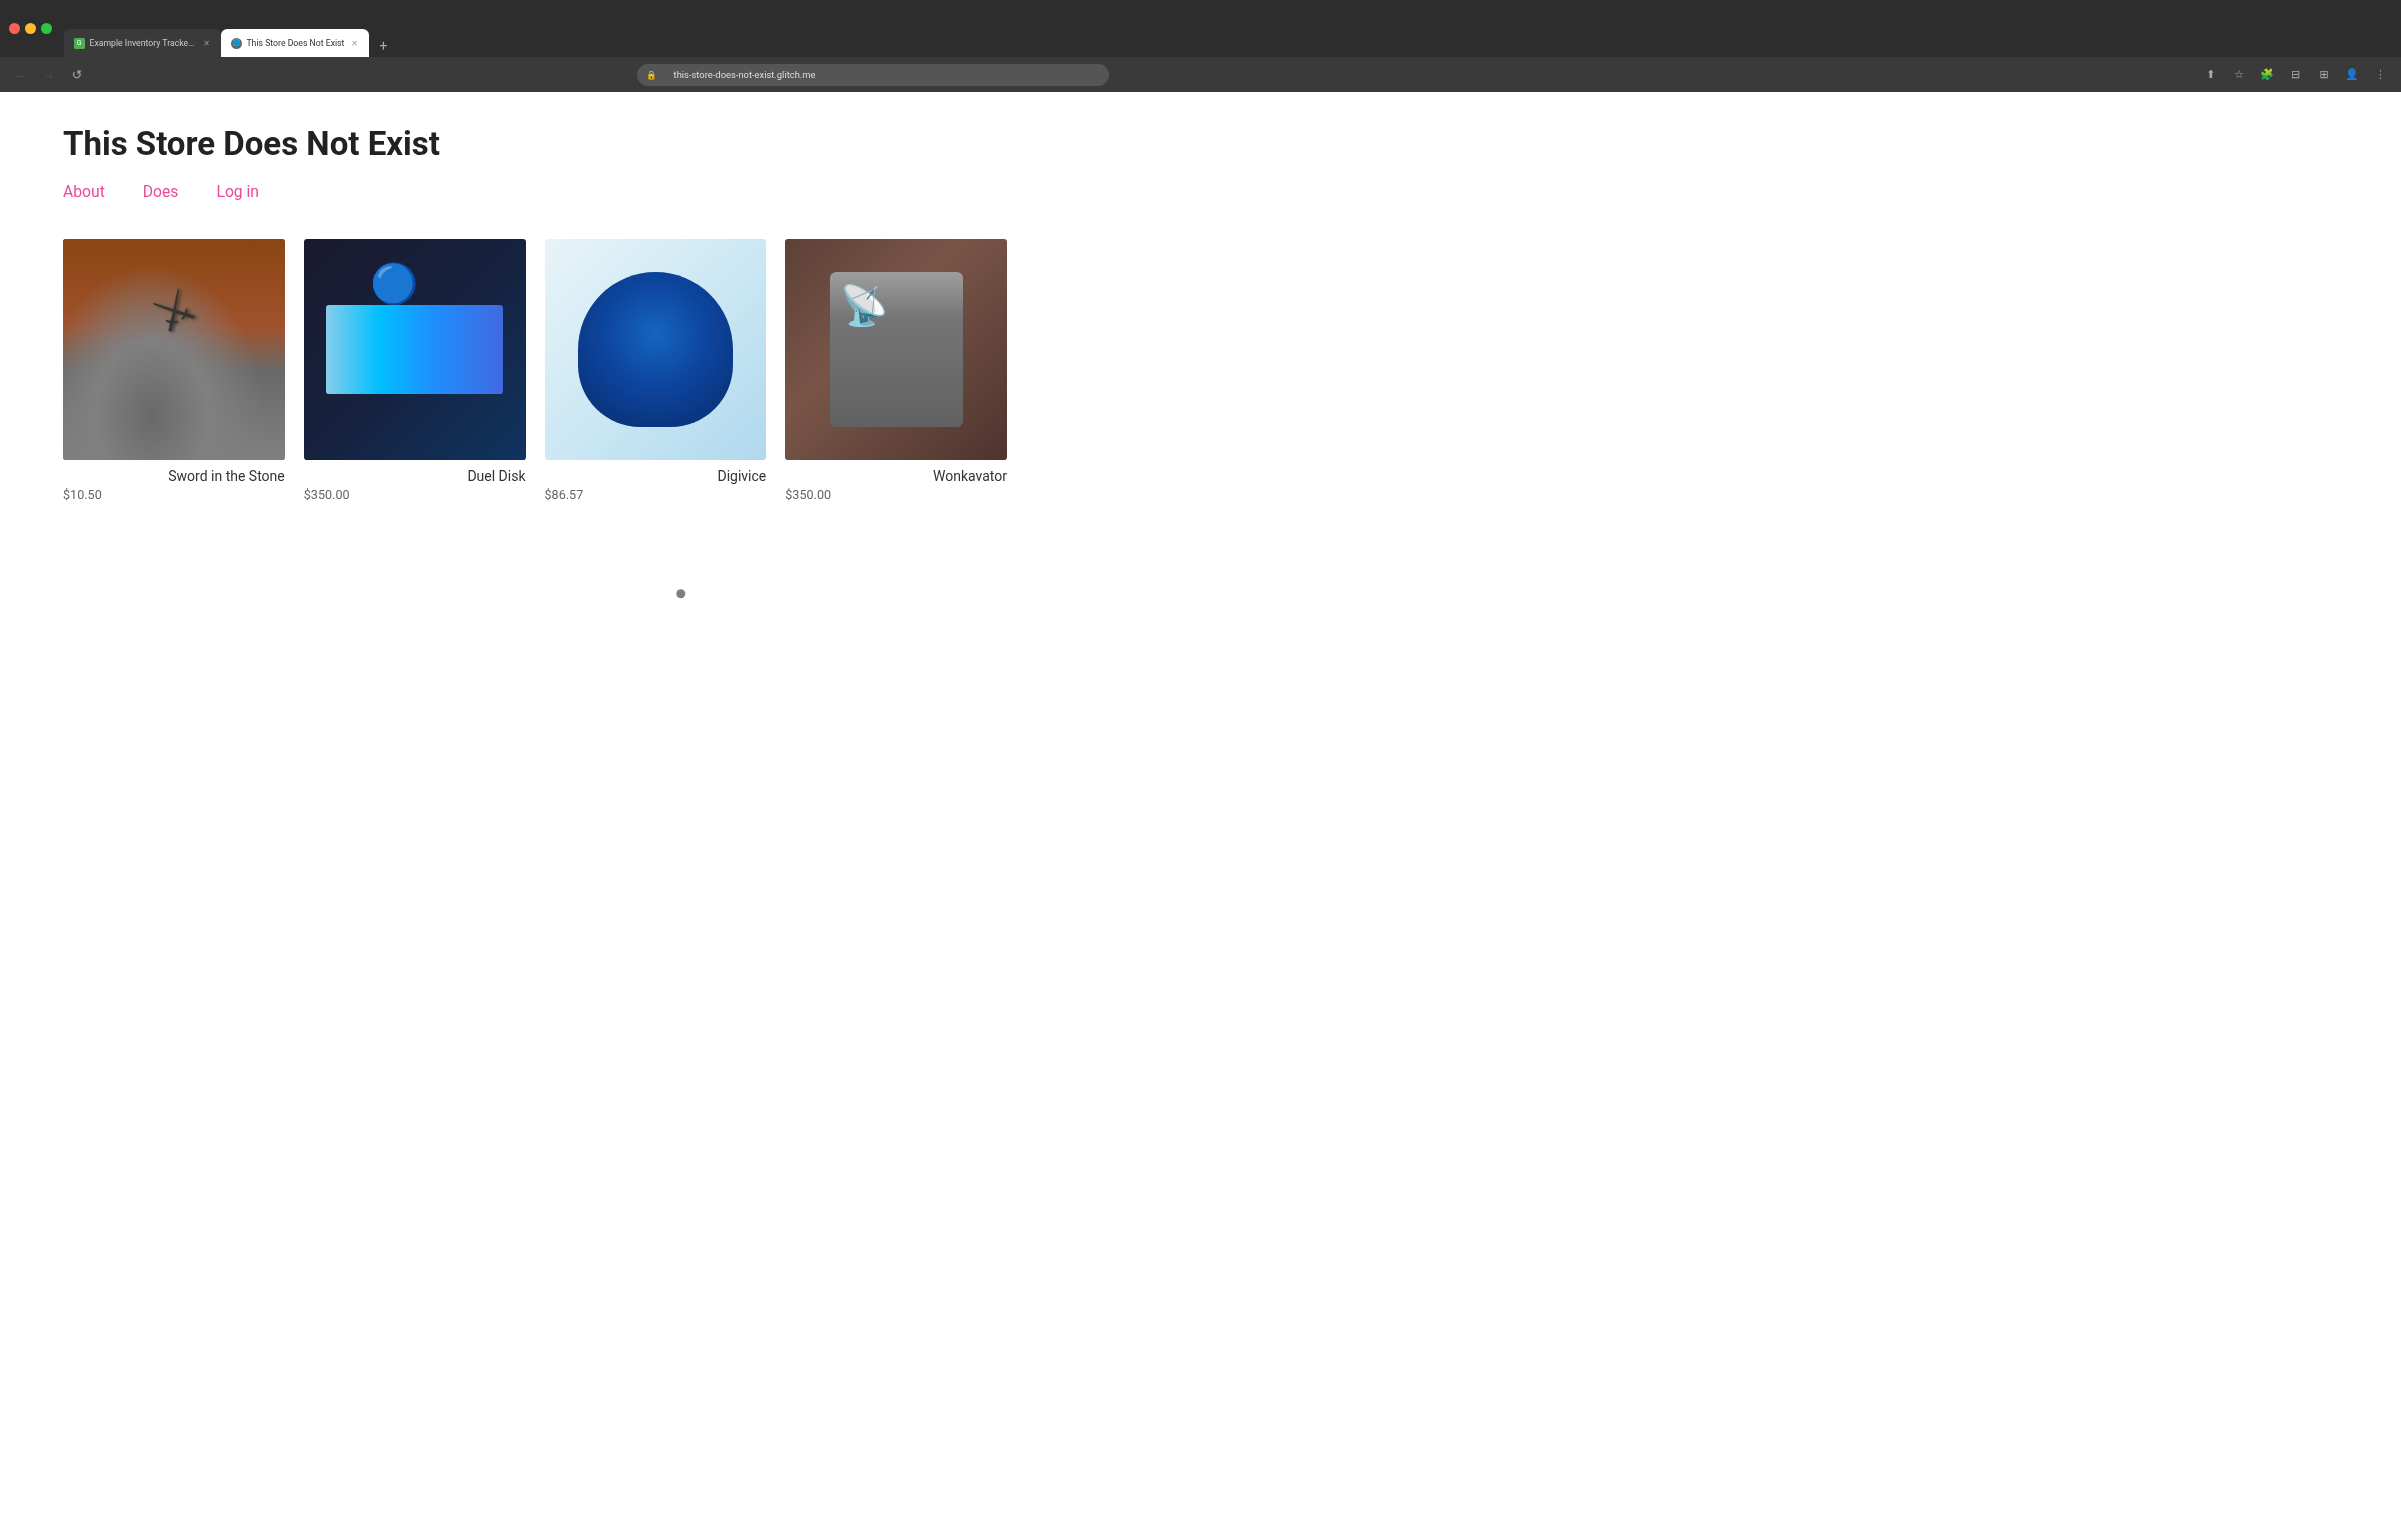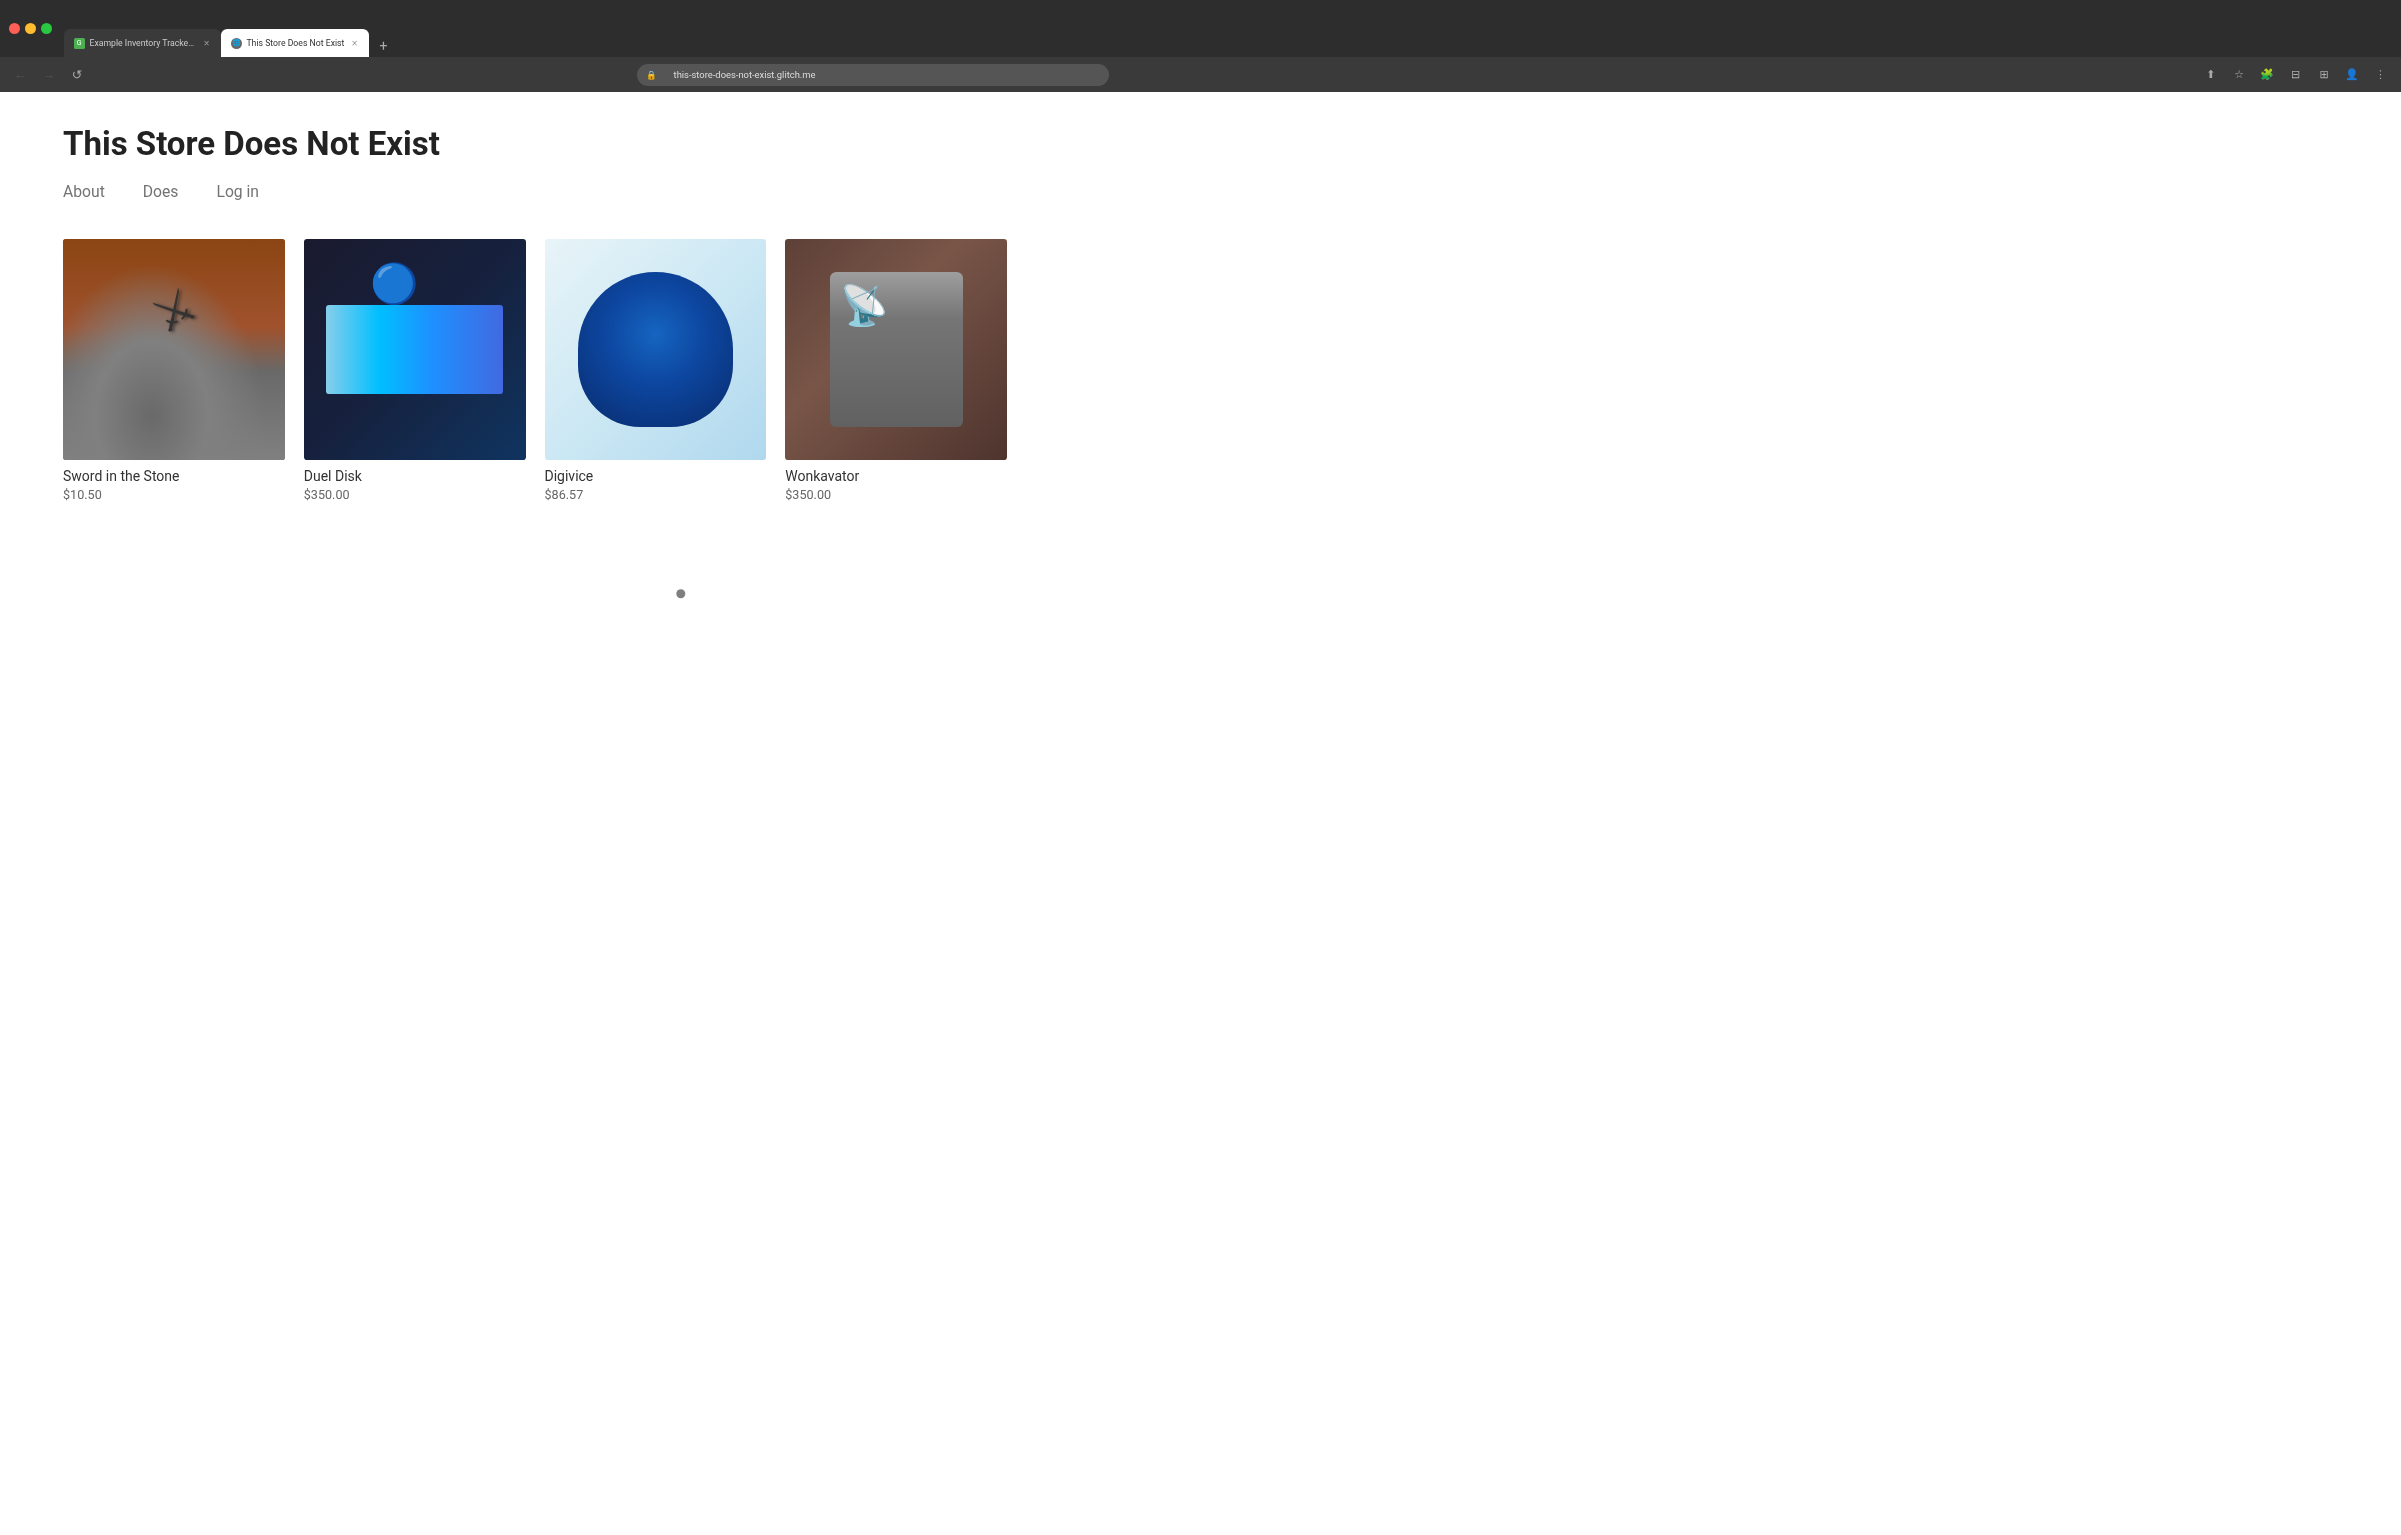--- a/index.html
+++ b/index.html
@@ -201,21 +201,21 @@
       margin-bottom: 19px;
     }
 
     .nav-links {
       display: flex;
       gap: 38px;
       margin-bottom: 38px;
     }
 
     .nav-link {
-      color: #737373;
+      color: #ec4899;
       font-size: 15.7px;
       text-decoration: none;
       cursor: pointer;
     }
 
     
     .product-grid {
       display: grid;
       grid-template-columns: repeat(4, 1fr);
       gap: 19px;
@@ -352,20 +352,21 @@
       top: 20%;
       left: 25%;
       font-size: 39px;
     }
 
     .product-name {
       font-size: 14px;
       color: #333;
       margin-top: 7.9px;
       font-weight: 400;
+      text-align: right;
     }
 
     .product-price {
       font-size: 12.6px;
       color: #666;
       margin-top: 3.1px;
     }
 
     .cursor {
       position: fixed;

